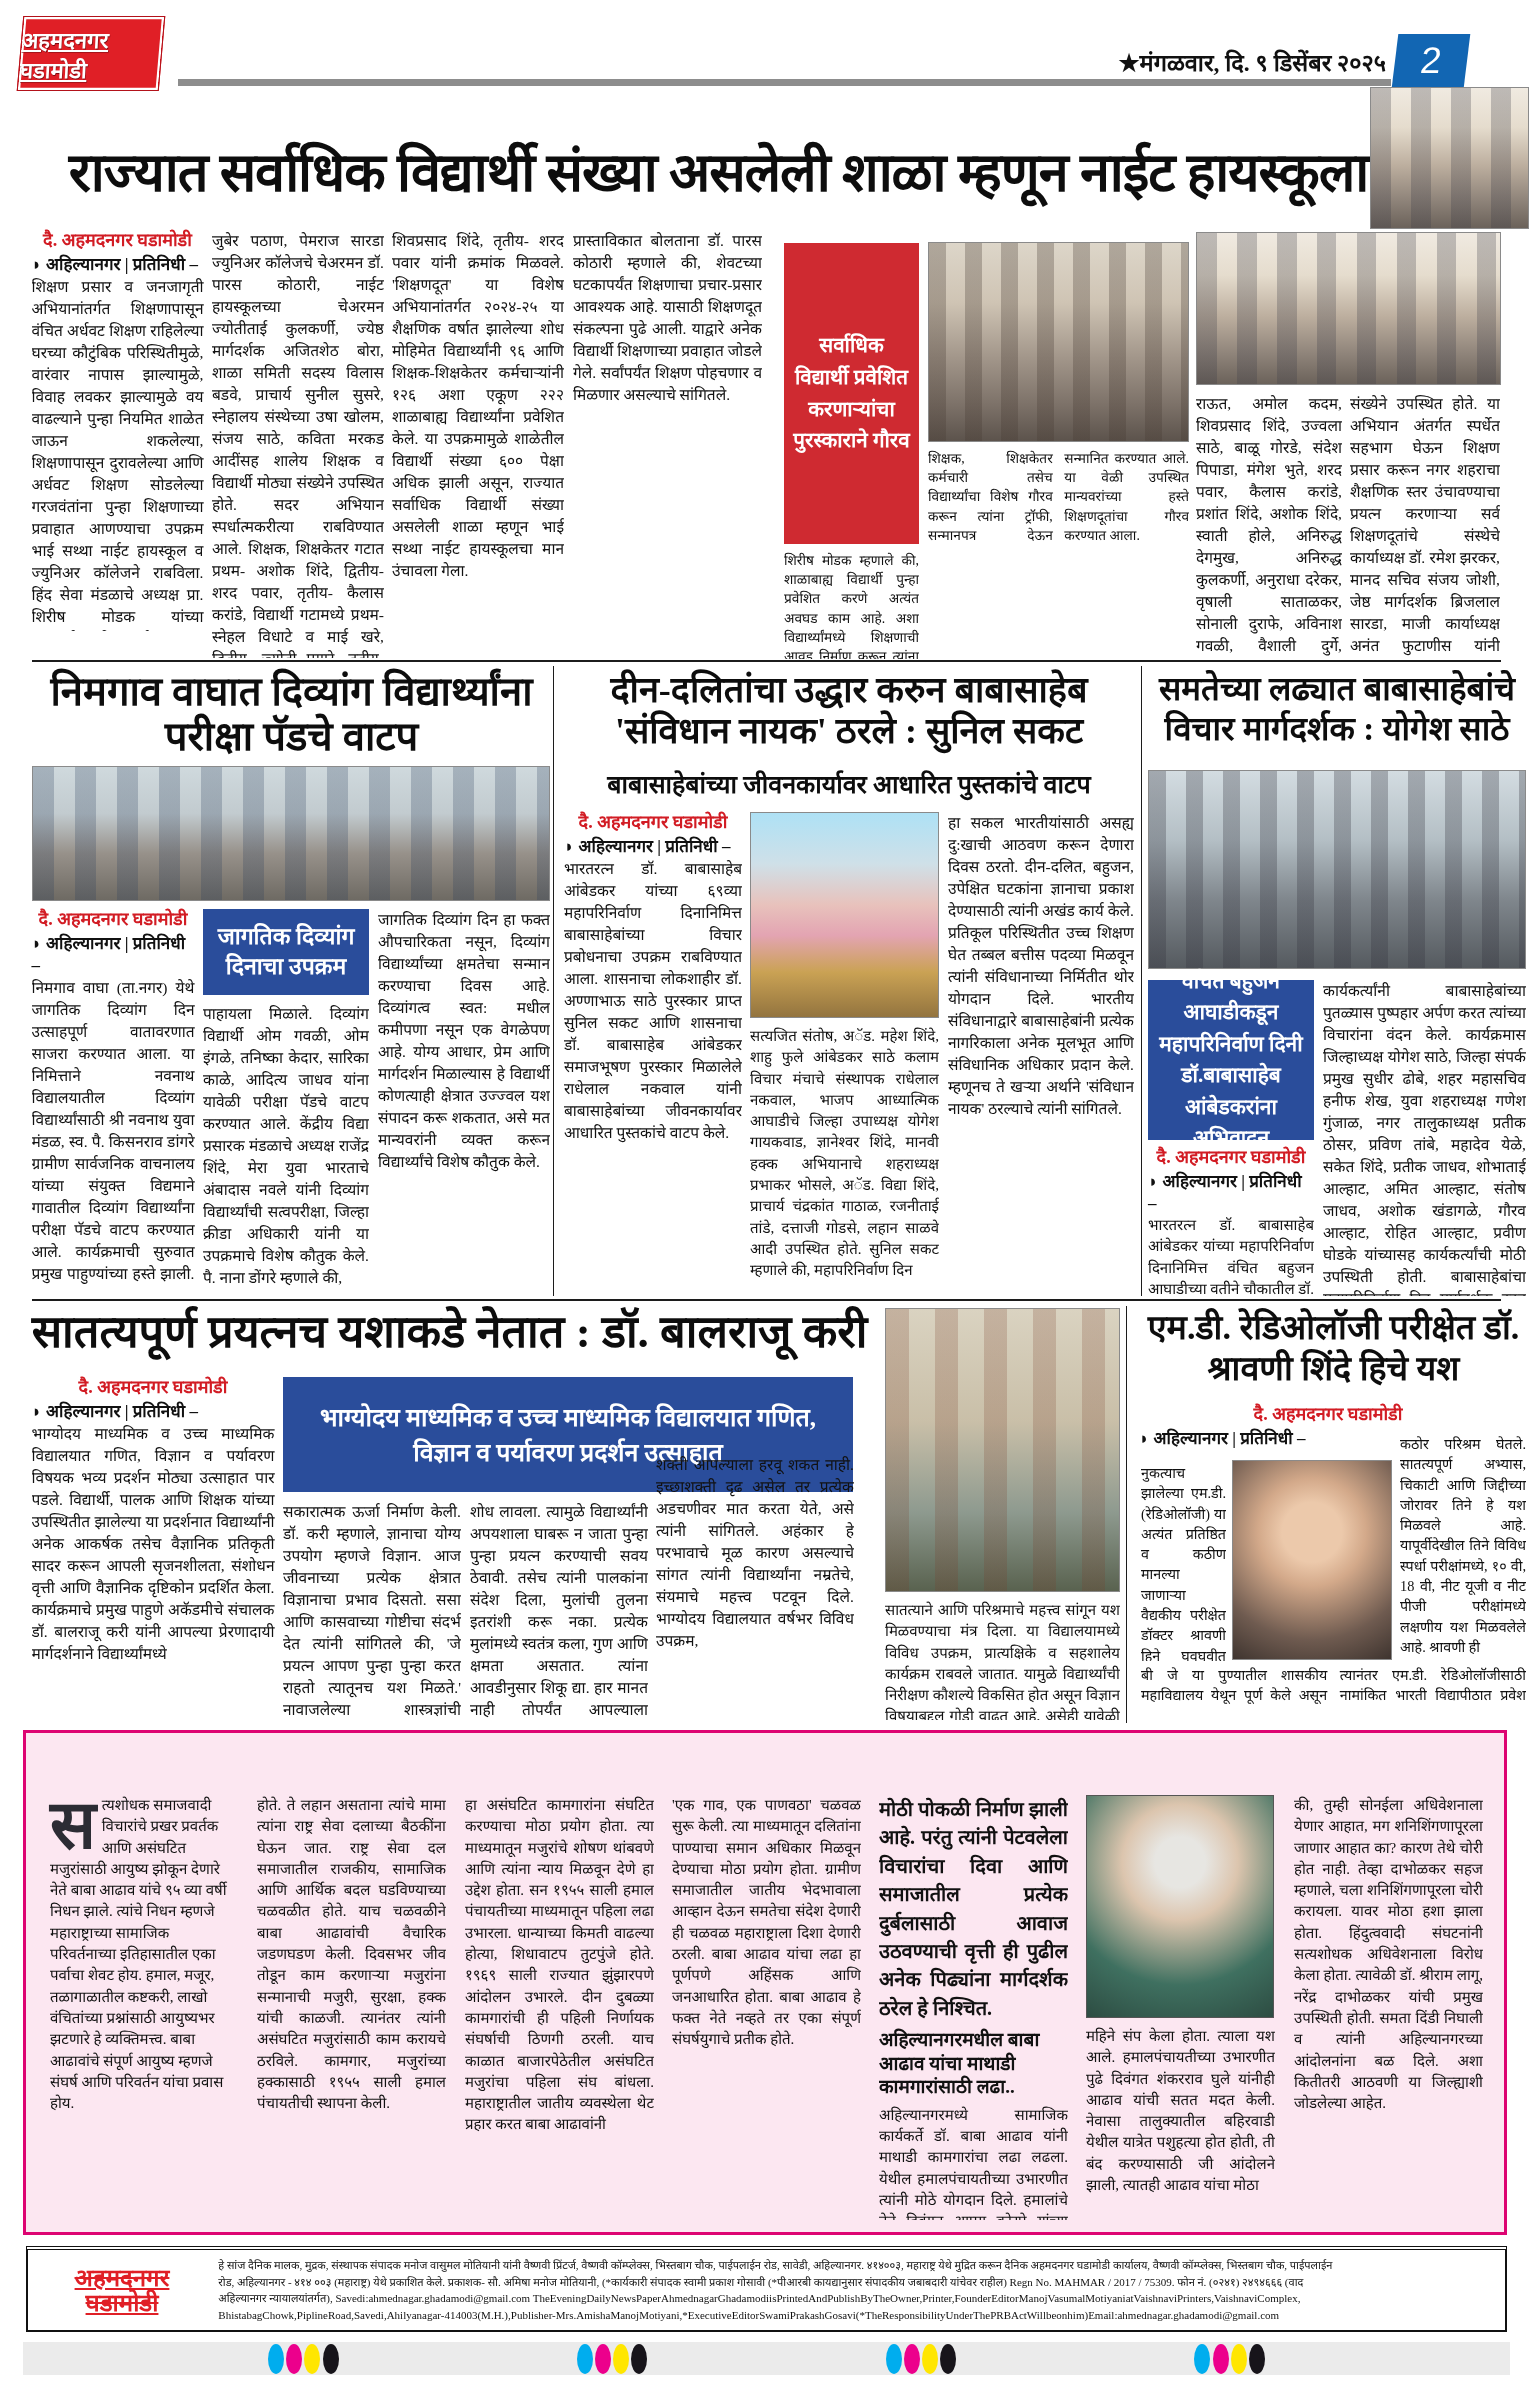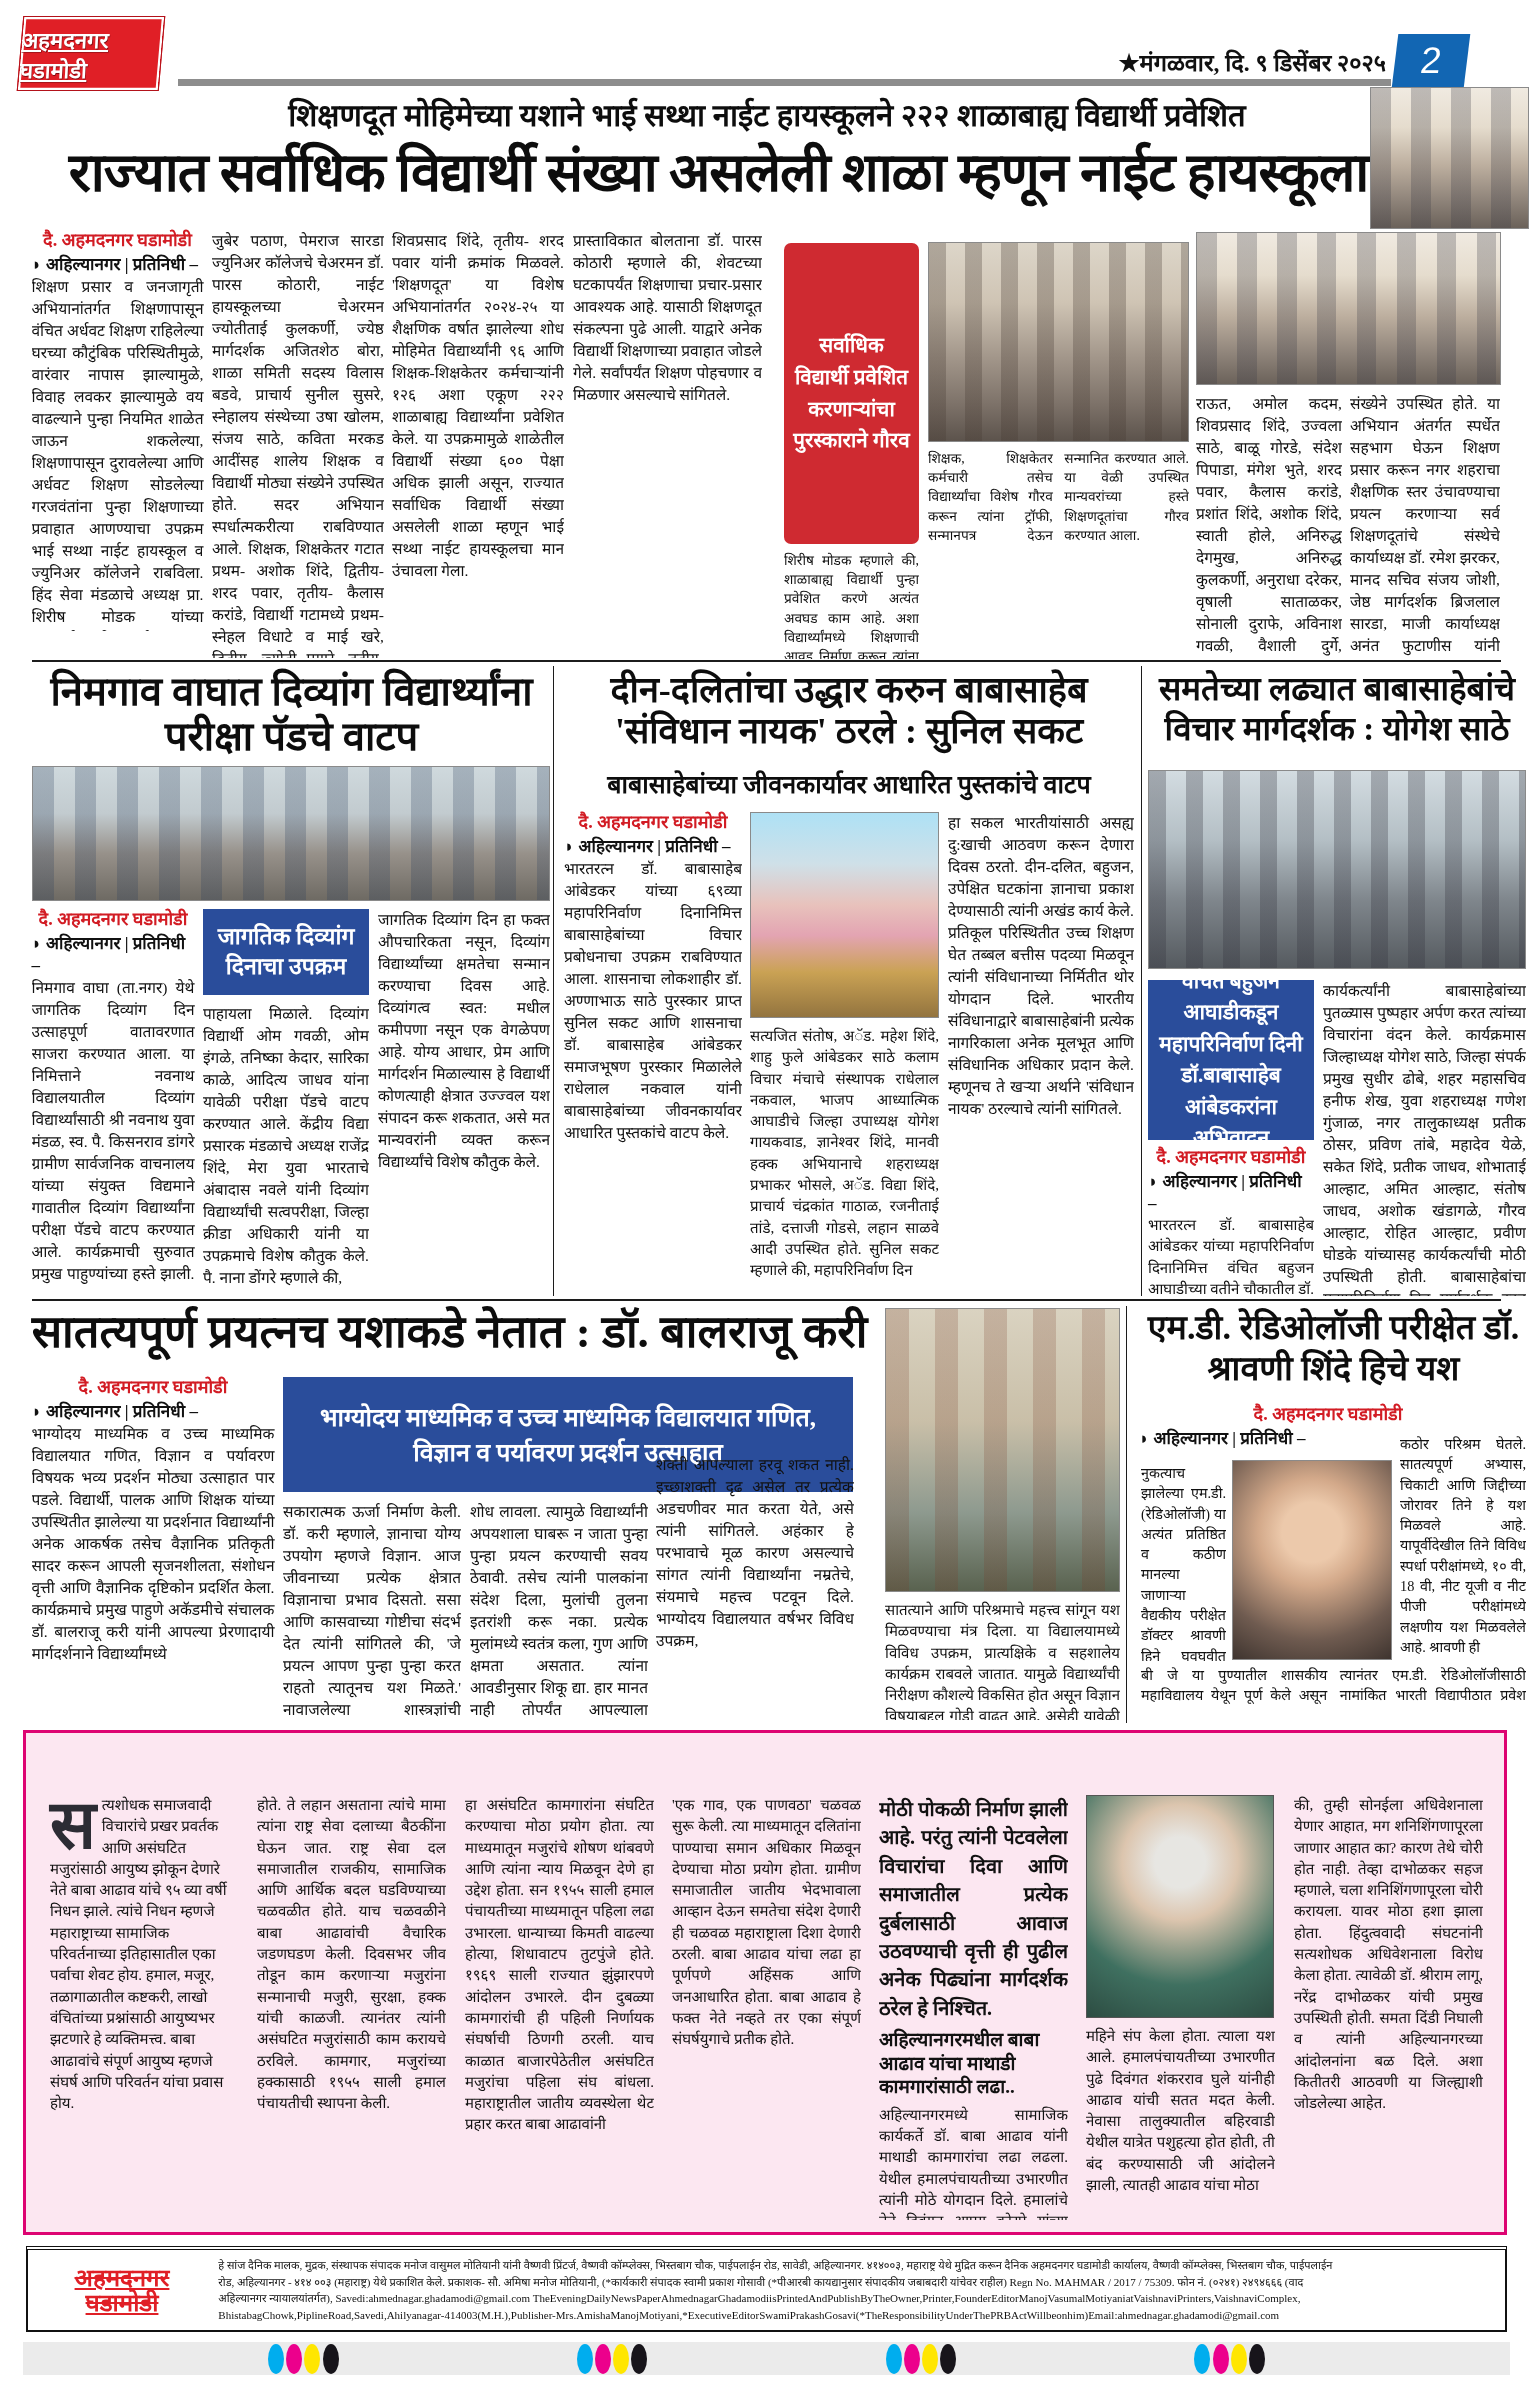--- a/index.html
+++ b/index.html
@@ -5,21 +5,21 @@
   html,body{margin:0;padding:0;background:#ffffff;}
   .page{position:relative;width:1533px;height:2389px;background:#fff;
         font-family:"Liberation Serif","DejaVu Serif",serif;color:#111;overflow:hidden;}
   .abs{position:absolute;}
   .body-txt{font-size:15.5px;line-height:1.42;text-align:justify;overflow:hidden;}
   .small-txt{font-size:13.7px;line-height:1.4;text-align:justify;overflow:hidden;}
   .byline-paper{color:#d21c24;font-weight:bold;font-size:18px;text-align:center;line-height:1.2;}
   .byline-rep{font-weight:bold;font-size:17px;line-height:1.3;margin-top:2.3px;}
   .headline{font-weight:bold;color:#0d0d0d;text-align:center;}
   .box-red{background:#cf2a31;color:#fff;font-weight:bold;text-align:center;
-           display:flex;align-items:center;justify-content:center;padding:8px;box-sizing:border-box;border-radius:7px;}
+           display:flex;align-items:center;justify-content:center;padding:8px;box-sizing:border-box;}
   .box-blue{background:#2a4d9b;color:#fff;font-weight:bold;text-align:center;
            display:flex;align-items:center;justify-content:center;padding:6.9px;box-sizing:border-box;}
   .photo{position:absolute;border:0.6px solid #8a8a8a;box-sizing:border-box;}
   .ph-people{background:
      repeating-linear-gradient(90deg, rgba(70,58,50,.30) 0 17px, rgba(0,0,0,0) 17px 36px),
      linear-gradient(180deg,#ddd6c9 0%,#cfc4b4 30%,#a2968a 58%,#7c7168 82%,#5c534c 100%);}
   .ph-banner{background:
      repeating-linear-gradient(90deg, rgba(60,60,70,.28) 0 19.5px, rgba(0,0,0,0) 19.5px 40px),
      linear-gradient(180deg,#f0eae1 0%,#e5dccd 28%,#bdaf9f 55%,#8f847a 80%,#6b625a 100%);}
   .ph-school{background:
@@ -69,21 +69,20 @@
 
   <div class="masthead-logo">
     <span>अहमदनगर घडामोडी</span>
   </div>
   <div class="date-line">★मंगळवार, दि. ९ डिसेंबर २०२५</div>
   <div class="pagenum">
     <span>2</span>
   </div>
   <div class="abs" style="left:178px;top:79px;width:1213px;height:6.9px;background:#8d8d8d;"></div>
 
-  <div class="abs headline" style="left:57px;top:98px;width:1420px;font-size:31px;line-height:1.15;">शिक्षणदूत मोहिमेच्या यशाने भाई सथ्था नाईट हायस्कूलने २२२ शाळाबाह्य विद्यार्थी प्रवेशित</div>
   <div class="abs headline" style="left:5.7px;top:144px;width:1512px;font-size:54px;line-height:1.1;letter-spacing:-1.1px;">राज्यात सर्वाधिक विद्यार्थी संख्या असलेली शाळा म्हणून नाईट हायस्कूला मान</div>
 
   <div class="abs" style="left:31.5px;top:230px;width:172px;height:428px;">
     <div class="byline-paper">दै. अहमदनगर घडामोडी</div>
     <div class="byline-rep">◗ अहिल्यानगर | प्रतिनिधी –</div>
     <div class="body-txt" style="height:355px;">शिक्षण प्रसार व जनजागृती अभियानांतर्गत शिक्षणापासून वंचित अर्धवट शिक्षण राहिलेल्या घरच्या कौटुंबिक परिस्थितीमुळे, वारंवार नापास झाल्यामुळे, विवाह लवकर झाल्यामुळे वय वाढल्याने पुन्हा नियमित शाळेत जाऊन शकलेल्या, शिक्षणापासून दुरावलेल्या आणि अर्धवट शिक्षण सोडलेल्या गरजवंतांना पुन्हा शिक्षणाच्या प्रवाहात आणण्याचा उपक्रम भाई सथ्था नाईट हायस्कूल व ज्युनिअर कॉलेजने राबविला. हिंद सेवा मंडळाचे अध्यक्ष प्रा. शिरीष मोडक यांच्या अध्यक्षतेखाली कार्यक्रम पार पडला. प्रमुख पाहुणे म्हणून जि.प.चे शिक्षणाधिकारी (योजना) बाळासाहेब बुगे, मनपा शिक्षण मंडळाचे प्रशासन अधिकारी</div>
   </div>
   <div class="abs body-txt" style="left:212px;top:230px;width:172px;height:428px;">जुबेर पठाण, पेमराज सारडा ज्युनिअर कॉलेजचे चेअरमन डॉ. पारस कोठारी, नाईट हायस्कूलच्या चेअरमन ज्योतीताई कुलकर्णी, ज्येष्ठ मार्गदर्शक अजितशेठ बोरा, शाळा समिती सदस्य विलास बडवे, प्राचार्य सुनील सुसरे, स्नेहालय संस्थेच्या उषा खोलम, संजय साठे, कविता मरकड आदींसह शालेय शिक्षक व विद्यार्थी मोठ्या संख्येने उपस्थित होते. सदर अभियान स्पर्धात्मकरीत्या राबविण्यात आले. शिक्षक, शिक्षकेतर गटात प्रथम- अशोक शिंदे, द्वितीय- शरद पवार, तृतीय- कैलास करांडे, विद्यार्थी गटामध्ये प्रथम- स्नेहल विधाटे व माई खरे, द्वितीय- ज्योती पगारे, तृतीय- शुभम पाचारणे व बबीता पाटोळे, वर्गशिक्षक गटामध्ये प्रथम- संदेश पिपाडा, द्वितीय- अमोल कदम व</div>
   <div class="abs body-txt" style="left:392px;top:230px;width:172px;height:428px;">शिवप्रसाद शिंदे, तृतीय- शरद पवार यांनी क्रमांक मिळवले. 'शिक्षणदूत' या विशेष अभियानांतर्गत २०२४-२५ या शैक्षणिक वर्षात झालेल्या शोध मोहिमेत विद्यार्थ्यांनी ९६ आणि शिक्षक-शिक्षकेतर कर्मचाऱ्यांनी १२६ अशा एकूण २२२ शाळाबाह्य विद्यार्थ्यांना प्रवेशित केले. या उपक्रमामुळे शाळेतील विद्यार्थी संख्या ६०० पेक्षा अधिक झाली असून, राज्यात सर्वाधिक विद्यार्थी संख्या असलेली शाळा म्हणून भाई सथ्था नाईट हायस्कूलचा मान उंचावला गेला.</div>
   <div class="abs body-txt" style="left:573px;top:230px;width:189px;height:428px;">प्रास्ताविकात बोलताना डॉ. पारस कोठारी म्हणाले की, शेवटच्या घटकापर्यंत शिक्षणाचा प्रचार-प्रसार आवश्यक आहे. यासाठी शिक्षणदूत संकल्पना पुढे आली. याद्वारे अनेक विद्यार्थी शिक्षणाच्या प्रवाहात जोडले गेले. सर्वांपर्यंत शिक्षण पोहचणार व मिळणार असल्याचे सांगितले.</div>

